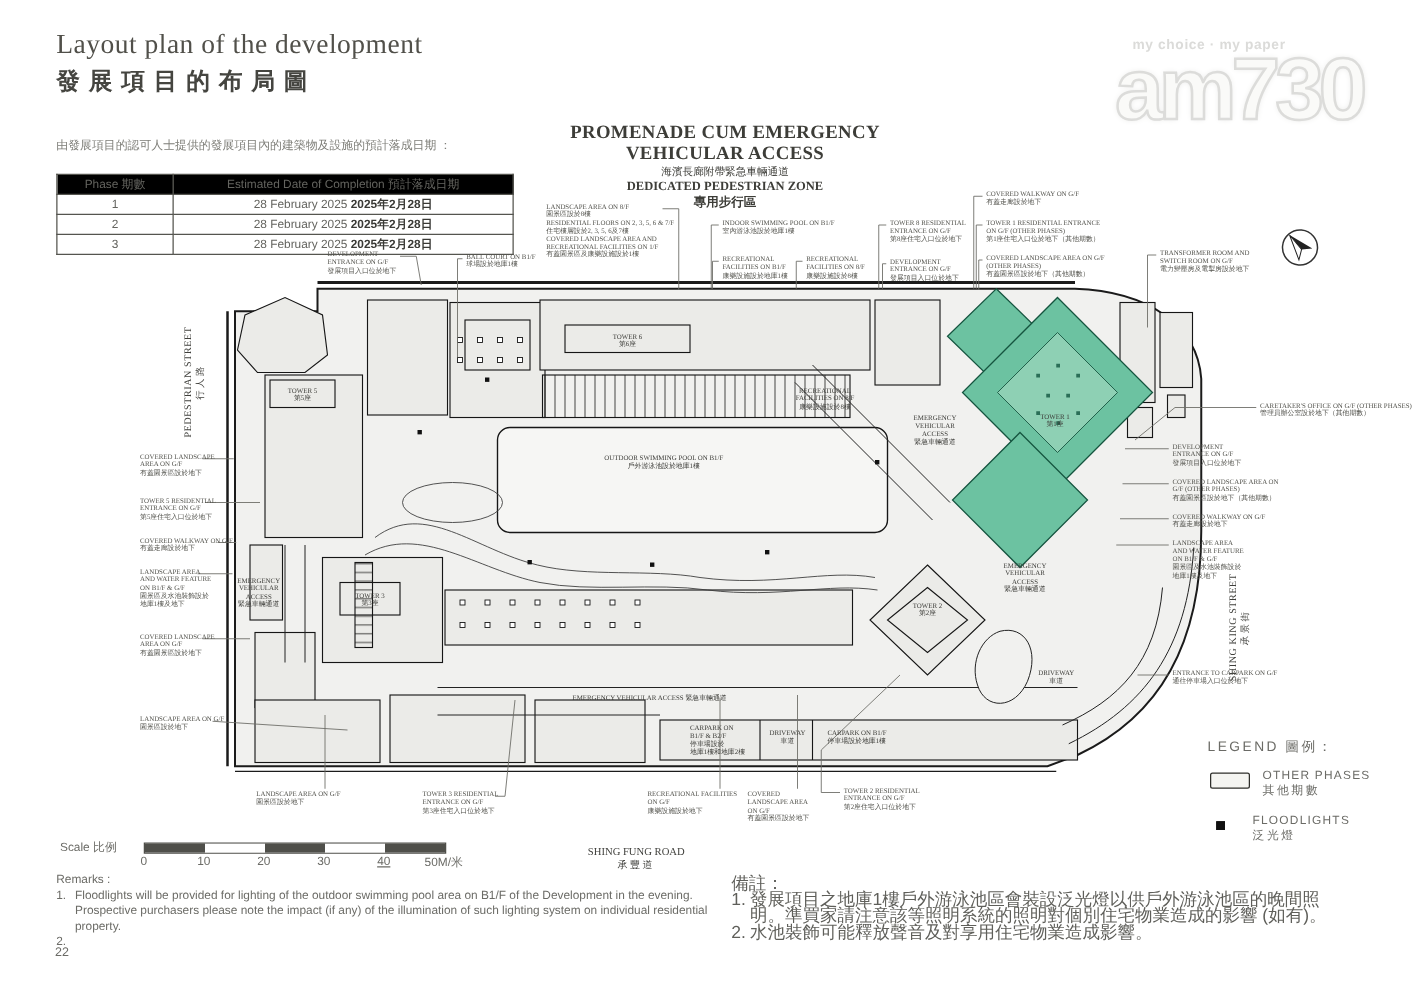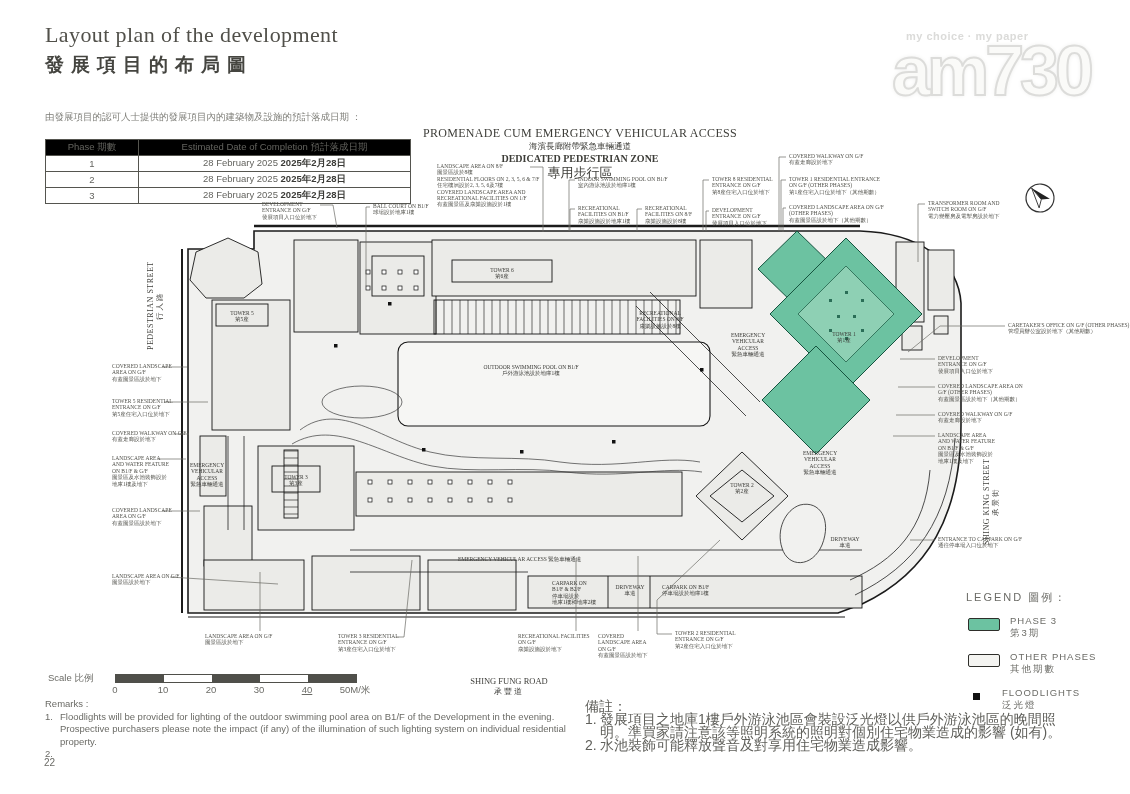--- a/index.html
+++ b/index.html
@@ -18,24 +18,24 @@
   
   .intro{position:absolute;left:45px;top:99px;width:368px;font-size:9.5px;line-height:12px;color:#7e7e78;}
   table.cmpl{position:absolute;left:45px;top:139px;width:366px;border-collapse:collapse;
              font-size:9.5px;color:#64645f;}
   table.cmpl th,table.cmpl td{border:1px solid #55554f;text-align:center;padding:1px 2px;height:12px;}
   table.cmpl th{background:#000000;font-weight:normal;}
   table.cmpl .zh{color:#3a3a36;font-weight:bold;}
   
   .zone-head{position:absolute;left:420px;top:98px;width:320px;text-align:center;
              font-family:"Liberation Serif",serif;color:#3d3d38;}
-  .zone-head .h1{font-size:12px;font-weight:normal;letter-spacing:.3px;margin-top:28px;}
+  .zone-head .h1{font-size:15px;font-weight:bold;letter-spacing:.3px;}
   .zone-head .h2{font-size:8.5px;margin-bottom:0;}
   .zone-head .h3{font-size:10px;font-weight:bold;}
-  .zone-head .h4{font-size:13px;}
+  .zone-head .h4{font-size:10px;font-weight:bold;}
   
   .vtext{position:absolute;transform:rotate(-90deg);transform-origin:left top;
          font-family:"Liberation Serif",serif;color:#3f3f3b;text-align:center;white-space:nowrap;}
   .vtext .en{font-size:8px;letter-spacing:.5px;}
   .vtext .zh{font-size:7.5px;letter-spacing:2px;}
   .hstreet{position:absolute;left:436px;top:676px;width:146px;text-align:center;
            font-family:"Liberation Serif",serif;color:#3f3f3b;}
   .hstreet .en{font-size:8.5px;} .hstreet .zh{font-size:8px;letter-spacing:2px;}
   
   #plan-svg,#leader-svg{position:absolute;left:0;top:0;}
@@ -287,24 +287,20 @@
       <polyline points="396,637 404,637 412,560" fill="none" stroke="#6b6b66" stroke-width="0.7"></polyline>
       <polyline points="576,631 576,558" fill="none" stroke="#6b6b66" stroke-width="0.7"></polyline>
       <polyline points="638,631 638,556" fill="none" stroke="#6b6b66" stroke-width="0.7"></polyline>
       <polyline points="672,634 657,634 657,600 720,540" fill="none" stroke="#6b6b66" stroke-width="0.7"></polyline>
     </svg>
 
   <div class="legend">
     <div class="lg-title">LEGEND 圖例：</div>
     <div>
         <div class="lg-item">
-          <div class="lg-swatch" style="background: rgb(108, 194, 161);"></div>
-          <div class="lg-label">PHASE 3<br><span class="zh">第3期</span></div>
-        </div>
-        <div class="lg-item">
           <div class="lg-swatch" style="background: rgb(244, 244, 241);"></div>
           <div class="lg-label">OTHER PHASES<br><span class="zh">其他期數</span></div>
         </div>
         <div class="lg-item">
           <div class="lg-dot" style="background: rgb(17, 17, 17);"></div>
           <div class="lg-label">FLOODLIGHTS<br><span class="zh">泛光燈</span></div>
         </div>
       </div>
   </div>
 

